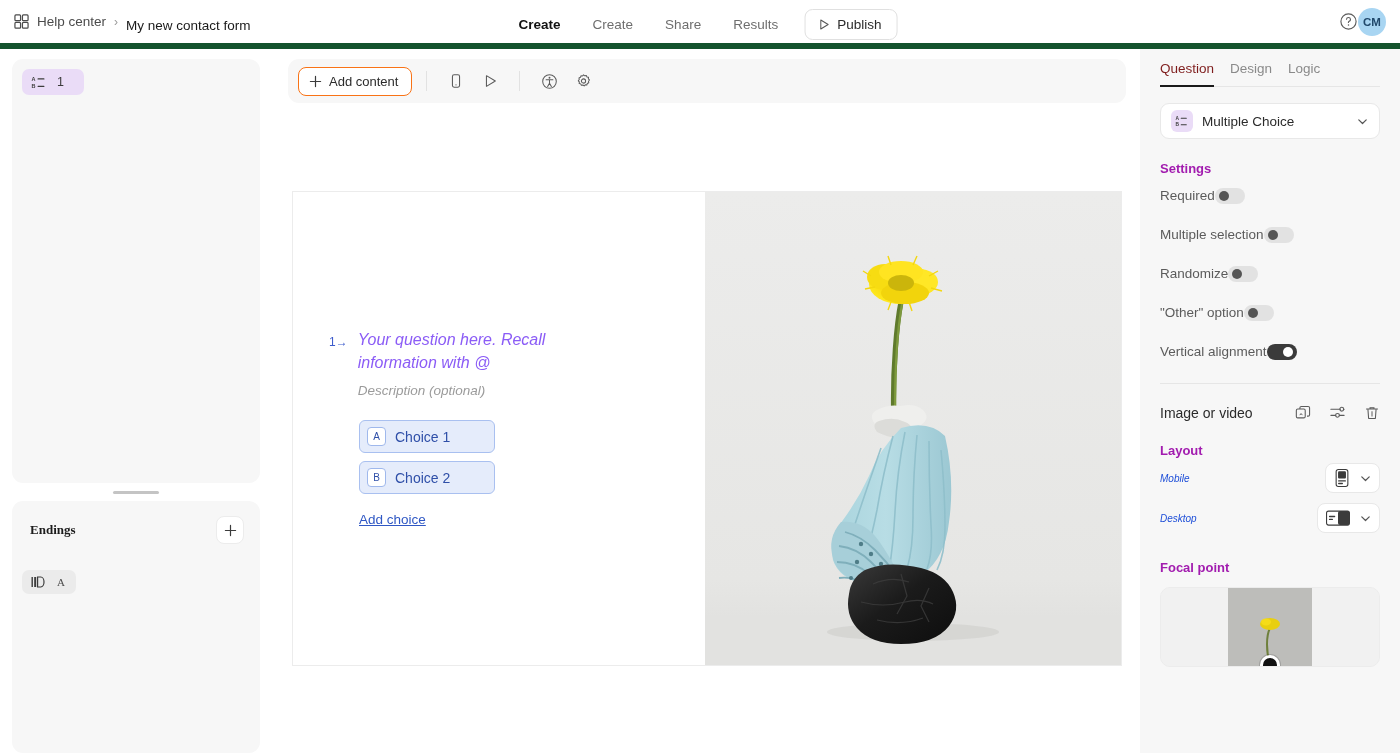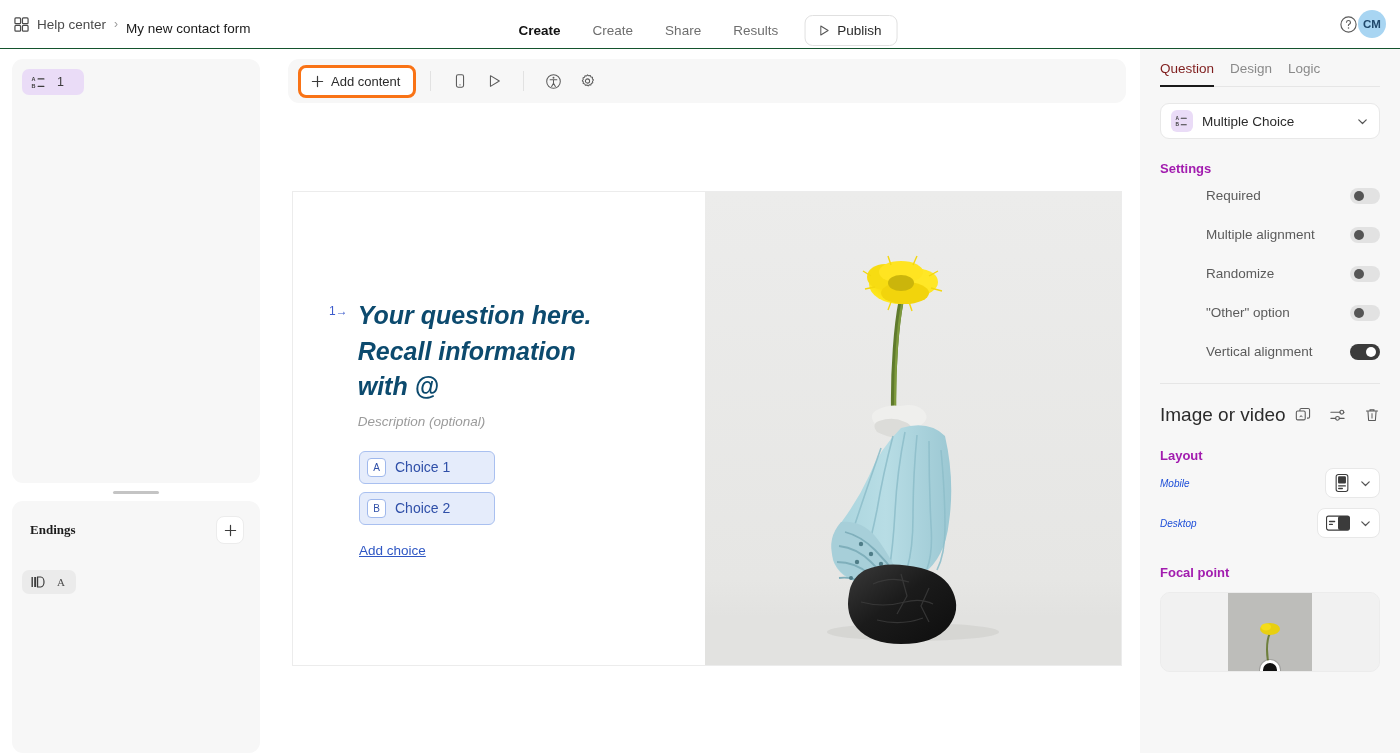--- a/index.html
+++ b/index.html
@@ -10,32 +10,32 @@
     overflow: hidden;
     -webkit-font-smoothing: antialiased;
   }
   .app { position: relative; width: 1400px; height: 753px; display: flex; flex-direction: column; }
 
   
   .topbar {
     height: 49px; min-height: 49px;
     display: flex; align-items: center;
     background: #fff;
-    border-bottom: 1px solid #14532d;
+    border-bottom: 6px solid #14532d;
     position: relative;
     padding: 0 14px;
   }
   .breadcrumb { display: flex; align-items: center; gap: 8px; font-size: 13.5px; }
   .bc-grid { width: 15px; height: 15px; display: block; }
   .bc-help { color: #4b4b4b; }
   .bc-sep { color: #9a9a9a; font-size: 12px; }
   .bc-title { color: #1a1a1a; font-weight: 400; margin-top: 8px; }
 
   .nav-center {
-    position: absolute; left: 50%; top: 6px; transform: translateX(-50%);
+    position: absolute; left: 50%; top: 0; transform: translateX(-50%);
     height: 49px; display: flex; align-items: center; gap: 0px;
   }
   .nav-item {
     font-size: 13.5px; color: #6e6e6e; padding: 6px 16px; border-radius: 7px; cursor: pointer;
   }
   .nav-item.active { color: #111; font-weight: 600; }
   .publish-btn {
     display: flex; align-items: center; gap: 7px;
     border: 1px solid #e0e0e0; border-radius: 8px;
     padding: 7px 15px 7px 12px; margin-left: 10px;
@@ -87,40 +87,40 @@
   .ending-letter { font-size: 11px; color: #4b4b4b; }
 
   
   .center { flex: 1; display: flex; flex-direction: column; min-width: 0; padding: 10px 14px 0 16px; }
   .toolbar {
     height: 44px; background: #f7f7f7; border-radius: 11px;
     display: flex; align-items: center; gap: 4px; padding: 0 10px;
   }
   .add-content {
     display: flex; align-items: center; gap: 7px;
-    background: #fff; border: 3px solid #f97316; border-radius: 8px;
+    background: #fff; border: 1px solid #f97316; border-radius: 8px;
     padding: 6px 13px 6px 10px; font-size: 13px; color: #2b2b2b; cursor: pointer;
   }
   .tb-sep { width: 1px; height: 20px; background: #e2e2e2; margin: 0 10px; }
   .tb-icon {
     width: 30px; height: 30px; display: flex; align-items: center; justify-content: center;
     border-radius: 7px; cursor: pointer;
   }
 
   .canvas-wrap { flex: 1; display: flex; align-items: center; justify-content: center; }
   .card {
     width: 830px; height: 475px; background: #fff;
     border: 1px solid #ececec; display: flex; overflow: hidden;
   }
   .card-left { flex: 1; position: relative; display: flex; flex-direction: column; justify-content: center; padding: 0 38px 0 36px; }
   .qrow { display: flex; gap: 10px; }
   .qnum { font-size: 12px; color: #3d5ccc; padding-top: 6px; white-space: nowrap; font-weight: 500; }
   .qtext {
-    font-size: 25px; font-style: italic; color: #0c4a6e; line-height: 1.42;
-    font-weight: 700; max-width: 250px;
+    font-size: 16px; font-style: italic; color: #8b5cf6; line-height: 1.42;
+    font-weight: 400; max-width: 250px;
   }
   .qdesc { font-size: 13.5px; font-style: italic; color: #9b9b9b; margin-top: 9px; }
   .choices { margin-top: 22px; margin-left: 30px; display: flex; flex-direction: column; gap: 8px; }
   .choice {
     display: flex; align-items: center; gap: 9px;
     background: #e5ecfb; border: 1px solid #a9c0f0; border-radius: 6px;
     padding: 6px 14px 6px 7px; width: 136px; cursor: pointer;
   }
   .choice-key {
     width: 19px; height: 19px; border: 1px solid #9fb8ec; border-radius: 4px; background: #fff;
@@ -147,36 +147,36 @@
   .qtype-select {
     margin-top: 16px; background: #fff; border: 1px solid #e8e8e8; border-radius: 9px;
     height: 36px; display: flex; align-items: center; gap: 9px; padding: 0 10px; cursor: pointer;
   }
   .qtype-badge {
     width: 22px; height: 22px; border-radius: 6px; background: #eadcf7;
     display: flex; align-items: center; justify-content: center;
   }
   .qtype-label { font-size: 13.5px; color: #2b2b2b; flex: 1; }
   .section-title { font-size: 13px; font-weight: 600; color: #a21caf; margin-top: 22px; }
-  .setting-row { display: flex; align-items: center; justify-content: space-between; height: 39px; margin-left: 46px; }
+  .setting-row { display: flex; align-items: center; justify-content: flex-start; height: 39px; }
   .setting-label { font-size: 13.5px; color: #5b5b5b; }
   .toggle {
     width: 30px; height: 16px; border-radius: 9px; background: #e2e2e2;
     position: relative; cursor: pointer; flex: none;
   }
   .toggle .knob {
     position: absolute; top: 3px; left: 4px; width: 10px; height: 10px;
     border-radius: 50%; background: #555;
   }
   .toggle.on { background: #3b3b3b; }
   .toggle.on .knob { left: 16px; background: #fff; }
 
   .divider { height: 1px; background: #e6e6e6; margin-top: 12px; }
   .media-row { display: flex; align-items: center; margin-top: 20px; }
-  .media-label { font-size: 19px; color: #2b2b2b; flex: 1; }
+  .media-label { font-size: 14px; color: #2b2b2b; flex: 1; }
   .media-icons { display: flex; gap: 18px; }
   .icon-btn { cursor: pointer; display: flex; align-items: center; justify-content: center; }
   .layout-row { display: flex; align-items: center; justify-content: space-between; height: 40px; }
   .layout-label { font-size: 10px; color: #1d4ed8; font-style: italic; }
   .layout-select {
     background: #fff; border: 1px solid #e8e8e8; border-radius: 8px;
     height: 30px; display: flex; align-items: center; gap: 8px; padding: 0 7px 0 7px; cursor: pointer;
   }
   .focal-preview {
     margin-top: 12px; height: 80px; border-radius: 10px; overflow: hidden;
@@ -456,21 +456,21 @@
 
       <div class="section-title">Settings</div>
 
       <div class="setting-row">
         <span class="setting-label">Required</span>
         <span class="toggle">
             <span class="knob"></span>
           </span>
       </div>
       <div class="setting-row">
-        <span class="setting-label">Multiple alignment</span>
+        <span class="setting-label">Multiple selection</span>
         <span class="toggle">
             <span class="knob"></span>
           </span>
       </div>
       <div class="setting-row">
         <span class="setting-label">Randomize</span>
         <span class="toggle">
             <span class="knob"></span>
           </span>
       </div>

